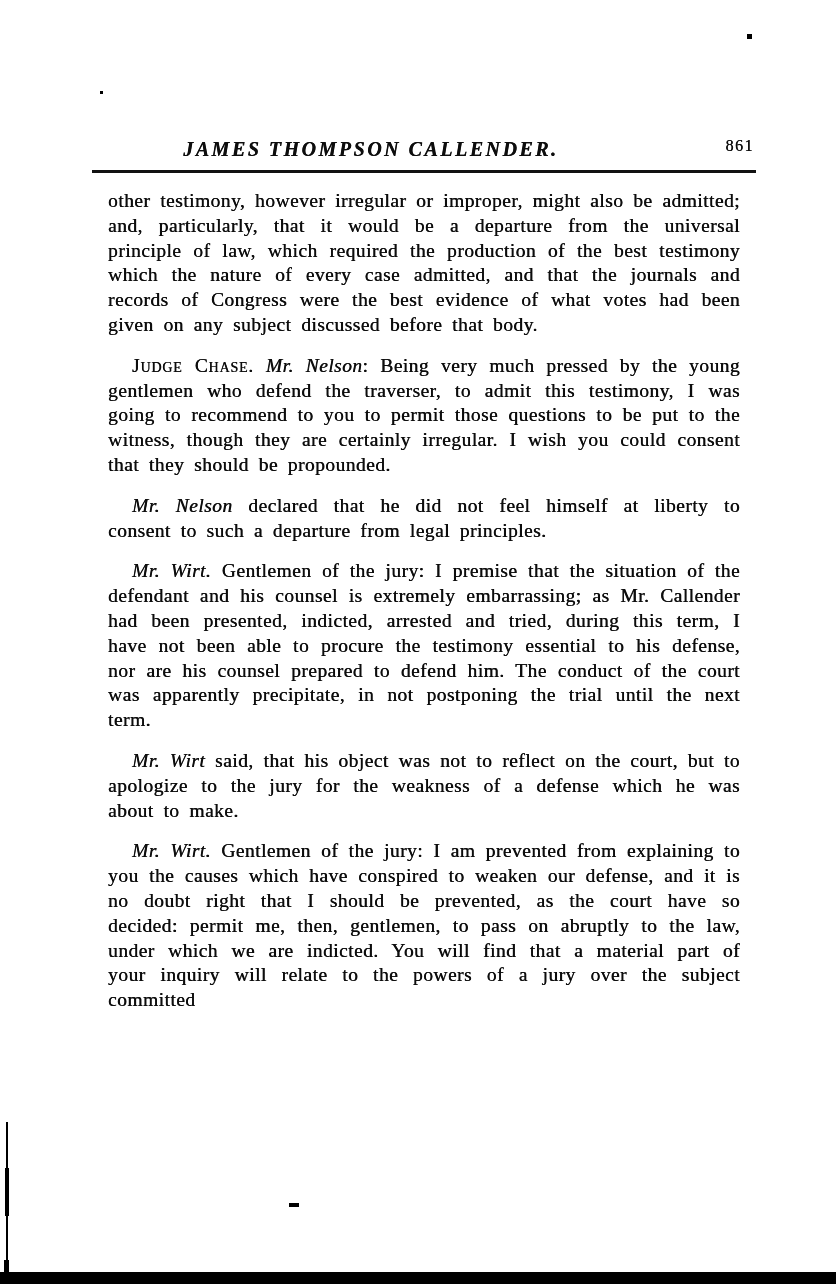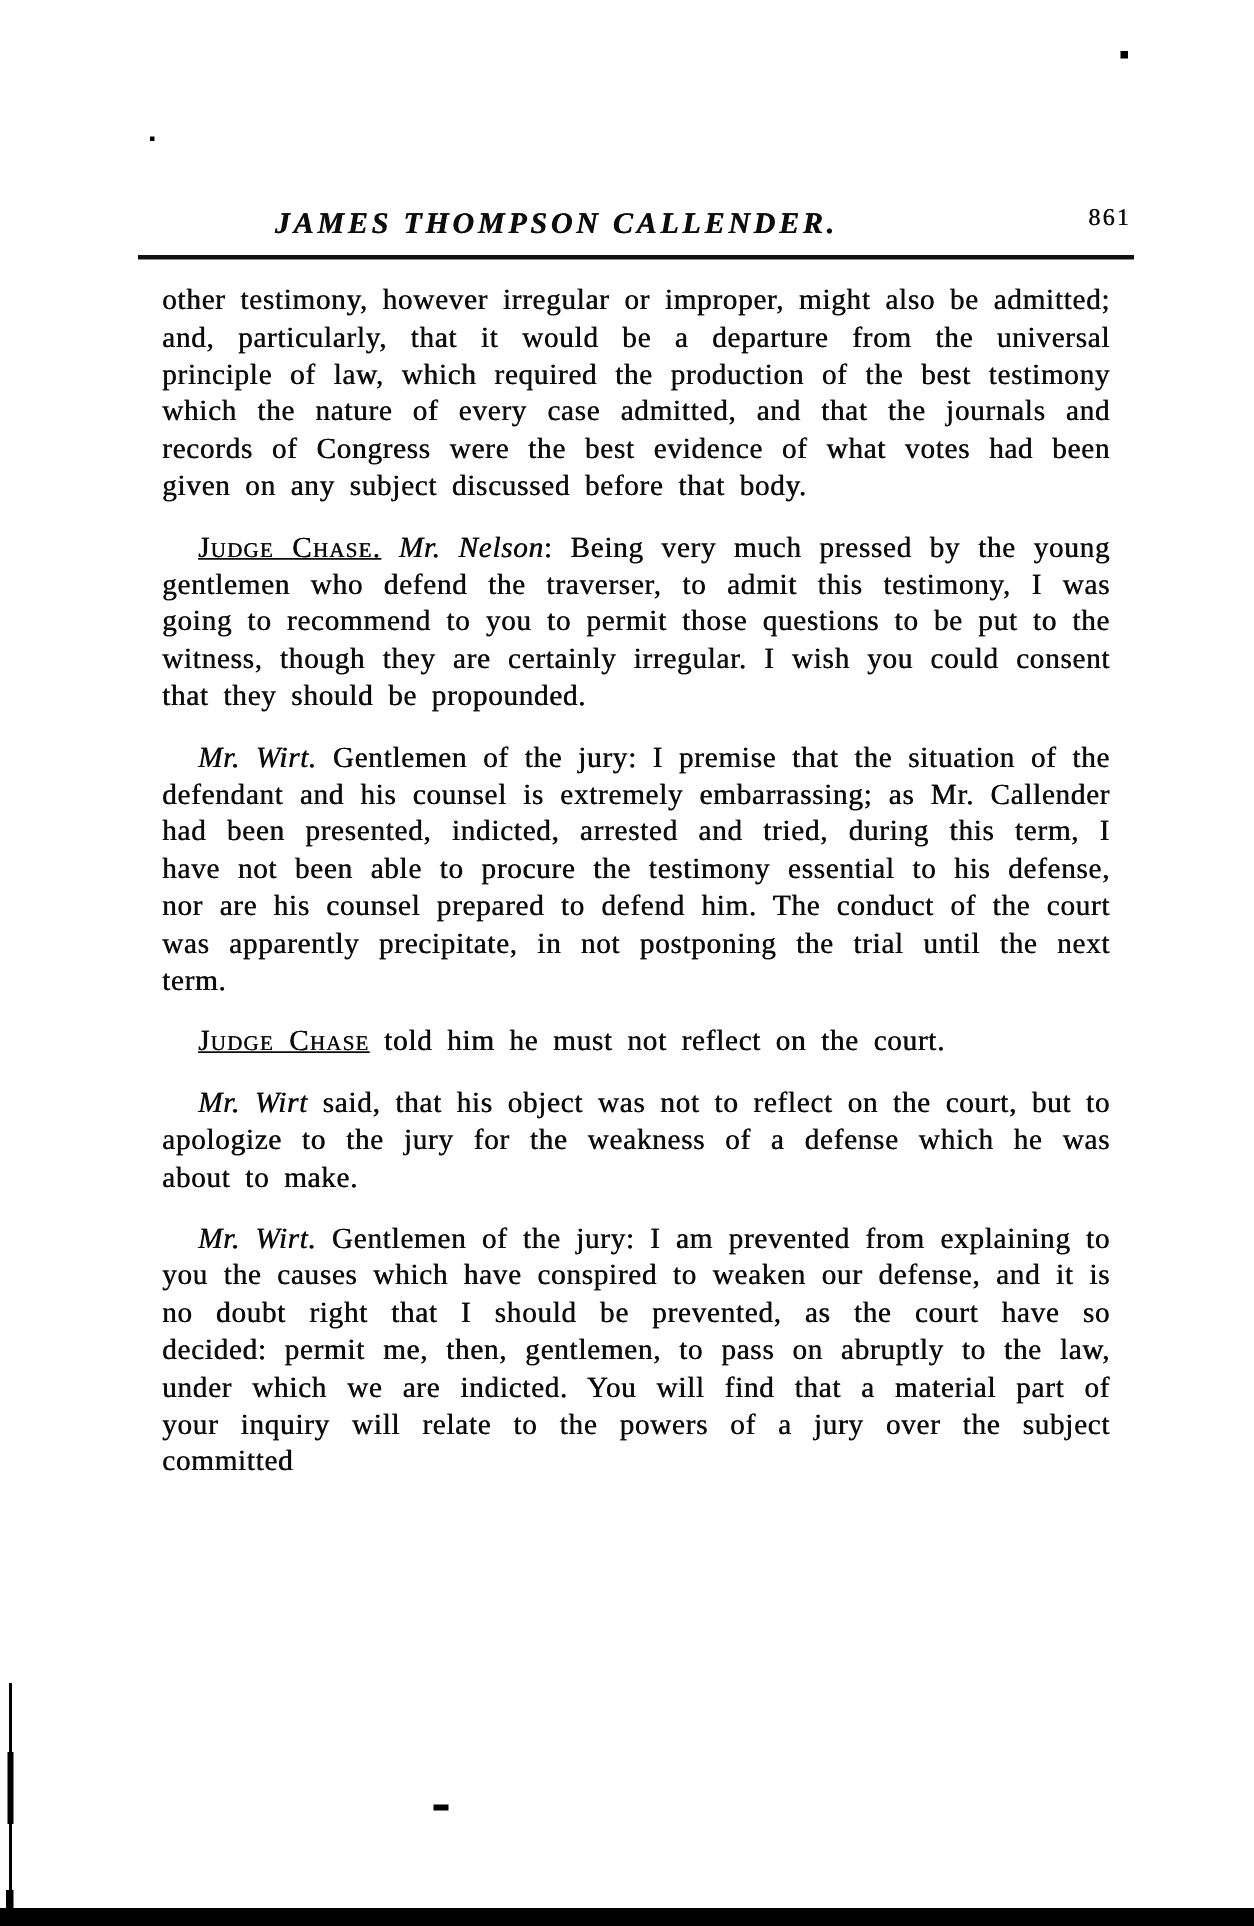--- a/index.html
+++ b/index.html
@@ -51,21 +51,21 @@
     margin-top: 14px;
     font-size: 19.5px;
     line-height: 24.8px;
     text-align: justify;
     letter-spacing: 0.45px;
     word-spacing: 4.5px;
     text-shadow: 0.35px 0 0 currentColor;
   }
   .para { margin: 16px; text-indent: 24px; }
   .para.no-indent { text-indent: 0; }
-  .sc { font-variant: small-caps; letter-spacing: 0.8px; text-decoration: underline; }
+  .sc { font-variant: small-caps; letter-spacing: 0.8px; }
   .it { font-style: italic; }
 
   
   .artifact { position: absolute; background: #000; }
   .speck-top-right { left: 747px; top: 34px; width: 5px; height: 5px; }
   .speck-top-left  { left: 100px; top: 91px; width: 3px; height: 3px; }
   .edge-line-thin  { left: 6px;  top: 1122px; width: 2px; height: 162px; }
   .edge-line-thick { left: 5px;  top: 1168px; width: 4px; height: 48px; }
   .edge-line-blob  { left: 4px;  top: 1260px; width: 5px; height: 14px; }
   .dash-bottom     { left: 289px; top: 1203px; width: 10px; height: 4px; }
@@ -78,22 +78,22 @@
 
   <div class="content">
     <div class="running-head">
       <span class="head-title">JAMES THOMPSON CALLENDER.</span>
       <span class="head-pagenum">861</span>
     </div>
     <div class="head-rule"></div>
     <div class="page-body">
         <p class="para no-indent"><span>other testimony, however irregular or improper, might also be admitted; and, particularly, that it would be a departure from the universal principle of law, which required the production of the best testimony which the nature of every case admitted, and that the journals and records of Congress were the best evidence of what votes had been given on any subject discussed before that body.</span></p>
         <p class="para"><span class="sc">Judge Chase.</span><span> </span><span class="it">Mr. Nelson</span><span>: Being very much pressed by the young gentlemen who defend the traverser, to admit this testimony, I was going to recommend to you to permit those questions to be put to the witness, though they are certainly irregular. I wish you could consent that they should be propounded.</span></p>
+        <p class="para"><span class="it">Mr. Nelson</span><span> declared that he did not feel himself at liberty to consent to such a departure from legal principles.</span></p>
         <p class="para"><span class="it">Mr. Wirt.</span><span> Gentlemen of the jury: I premise that the situation of the defendant and his counsel is extremely embarrassing; as Mr. Callender had been presented, indicted, arrested and tried, during this term, I have not been able to procure the testimony essential to his defense, nor are his counsel prepared to defend him. The conduct of the court was apparently precipitate, in not postponing the trial until the next term.</span></p>
-        <p class="para"><span class="sc">Judge Chase</span><span> told him he must not reflect on the court.</span></p>
         <p class="para"><span class="it">Mr. Wirt</span><span> said, that his object was not to reflect on the court, but to apologize to the jury for the weakness of a defense which he was about to make.</span></p>
         <p class="para"><span class="it">Mr. Wirt.</span><span> Gentlemen of the jury: I am prevented from explaining to you the causes which have conspired to weaken our defense, and it is no doubt right that I should be prevented, as the court have so decided: permit me, then, gentlemen, to pass on abruptly to the law, under which we are indicted. You will find that a material part of your inquiry will relate to the powers of a jury over the subject committed</span></p>
       </div>
   </div>
 
   <div class="artifact speck-top-right"></div>
   <div class="artifact speck-top-left"></div>
   <div class="artifact edge-line-thin"></div>
   <div class="artifact edge-line-thick"></div>
   <div class="artifact edge-line-blob"></div>

